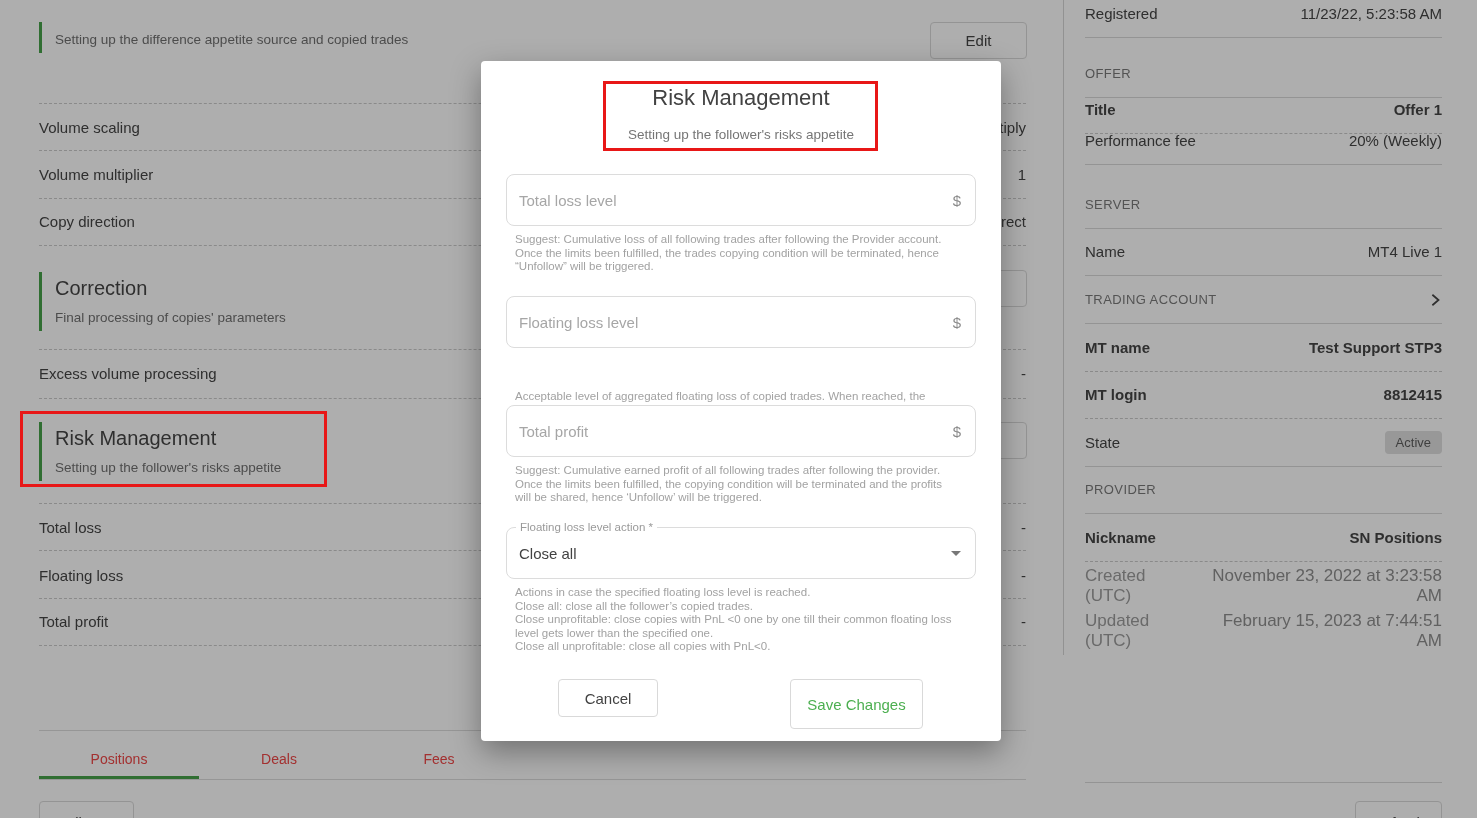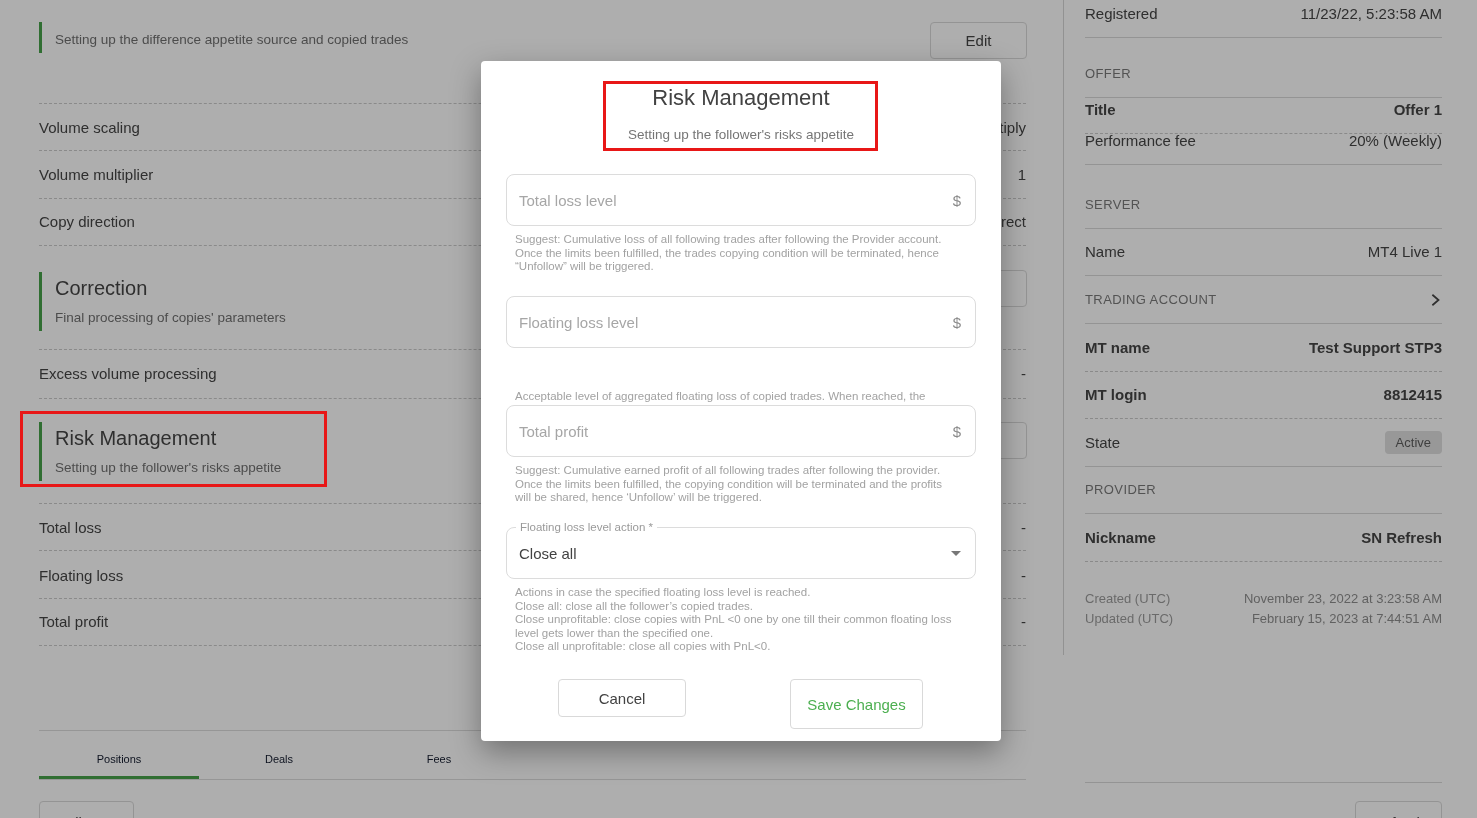--- a/index.html
+++ b/index.html
@@ -14,38 +14,38 @@
        font-family:"Liberation Sans",sans-serif;font-size:15px;color:#424242;
        display:flex;align-items:center;justify-content:center;cursor:pointer;}
   .edit-btn{position:absolute;left:930px;width:97px;height:37px;}
   .dash{position:absolute;left:39px;width:987px;border-top:1px dashed #c9c9c9;height:0;}
   .lrow{position:absolute;left:39px;width:987px;height:20px;display:flex;
         justify-content:space-between;align-items:center;font-size:15px;}
   .lrow .lbl{color:#424242;}
   .lrow .val{color:#424242;}
   .solid-line{position:absolute;height:0;border-top:1px solid #dcdcdc;}
   .tab{position:absolute;top:741px;width:160px;height:36px;display:flex;align-items:center;
-       justify-content:center;font-size:11px;color:#0f172a;cursor:pointer;}
+       justify-content:center;font-size:14px;color:#ef4444;cursor:pointer;}
   .tab-underline{position:absolute;left:39px;top:776px;width:160px;height:3px;background:#43a047;}
   .filters-btn{position:absolute;left:39px;top:801px;width:95px;height:42px;}
   
   .sidebar{position:absolute;left:1063px;top:0;width:414px;height:818px;}
   .v-div{position:absolute;left:0;top:0;width:1px;height:655px;background:#d6d6d6;}
   .srow{position:absolute;left:22px;width:357px;height:48px;display:flex;align-items:center;
         justify-content:space-between;font-size:15px;box-sizing:border-box;}
   .srow.bsolid{border-bottom:1px solid #d9d9d9;}
   .srow.bdash{border-bottom:1px dashed #c9c9c9;font-weight:bold;}
   .srow .k{color:#424242;}
   .srow .v{color:#424242;text-align:right;}
   .shead{font-size:13px;color:#787878;letter-spacing:.4px;}
   .badge{background:#dedede;color:#5a5a5a;font-size:13px;border-radius:4px;padding:4px 11px;}
   .chev{width:14px;height:14px;}
   .meta-block{position:absolute;left:22px;top:562px;width:357px;height:93px;display:flex;
               flex-direction:column;justify-content:center;gap:5px;}
-  .meta-line{display:flex;justify-content:space-between;font-size:13px;color:#9a9a9a;}
+  .meta-line{display:flex;justify-content:space-between;font-size:17px;color:#9a9a9a;}
   .meta-line .mv{color:#8d8d8d;text-align:right;}
   .footer-line{position:absolute;left:1085px;top:782px;width:357px;border-top:1px solid #d9d9d9;height:0;}
   .refresh-btn{position:absolute;left:1355px;top:801px;width:87px;height:42px;}
   
   .backdrop{position:absolute;inset:0;background:rgba(10,10,10,0.33);z-index:10;}
   
   .modal{position:absolute;left:481px;top:61px;width:520px;height:680px;background:#fff;
          border-radius:4px;box-shadow:0 11px 30px rgba(0,0,0,0.35);z-index:20;}
   .m-title{position:absolute;top:24px;left:0;width:100%;text-align:center;font-size:22px;color:#424242;}
   .m-sub{position:absolute;top:66px;left:0;width:100%;text-align:center;font-size:13.5px;color:#757575;}
@@ -57,21 +57,21 @@
   .suffix{position:absolute;right:15px;top:50%;transform:translateY(-50%);font-size:15px;color:#8a8a8a;}
   .help{position:absolute;left:34px;width:440px;font-size:11.5px;line-height:13.6px;color:#a2a2a2;
         white-space:pre-line;}
   .selectbox{position:absolute;left:25px;top:466px;width:470px;height:52px;box-sizing:border-box;
         border:1px solid #dcdcdc;border-radius:8px;display:flex;align-items:center;cursor:pointer;}
   .selectbox .sel-label{position:absolute;top:-7px;left:9px;background:#fff;padding:0 4px;
         font-size:11.5px;color:#9a9a9a;}
   .selectbox .sel-value{font-size:15px;color:#424242;padding-left:12px;}
   .sel-arrow{position:absolute;right:14px;top:50%;margin-top:-2px;width:0;height:0;
         border-left:5px solid transparent;border-right:5px solid transparent;border-top:5px solid #777;}
-  .m-cancel{position:absolute;left:77px;top:618px;width:128px;height:38px;}
+  .m-cancel{position:absolute;left:77px;top:618px;width:100px;height:38px;}
   .m-save{position:absolute;left:309px;top:618px;width:133px;height:50px;color:#4caf50;}
   
   .annot{position:absolute;border:3px solid #e81717;box-sizing:border-box;z-index:30;}
   .annot-bg{left:20px;top:411px;width:307px;height:76px;}
   .annot-modal{left:603px;top:81px;width:275px;height:70px;}
 </style>
 </head>
 <body>
 
 <div class="stage">
@@ -186,21 +186,21 @@
     </div>
     <div class="srow bsolid" style="top:419px;">
       <span class="k">State</span>
       <span class="badge">Active</span>
     </div>
     <div class="srow bsolid" style="top:466px;">
       <span class="shead">PROVIDER</span>
     </div>
     <div class="srow bdash" style="top:514px;">
       <span class="k">Nickname</span>
-      <span class="v">SN Refresh</span>
+      <span class="v">SN Positions</span>
     </div>
     <div class="meta-block">
       <div class="meta-line">
         <span>Created (UTC)</span>
         <span class="mv">November 23, 2022 at 3:23:58 AM</span>
       </div>
       <div class="meta-line">
         <span>Updated (UTC)</span>
         <span class="mv">February 15, 2023 at 7:44:51 AM</span>
       </div>

